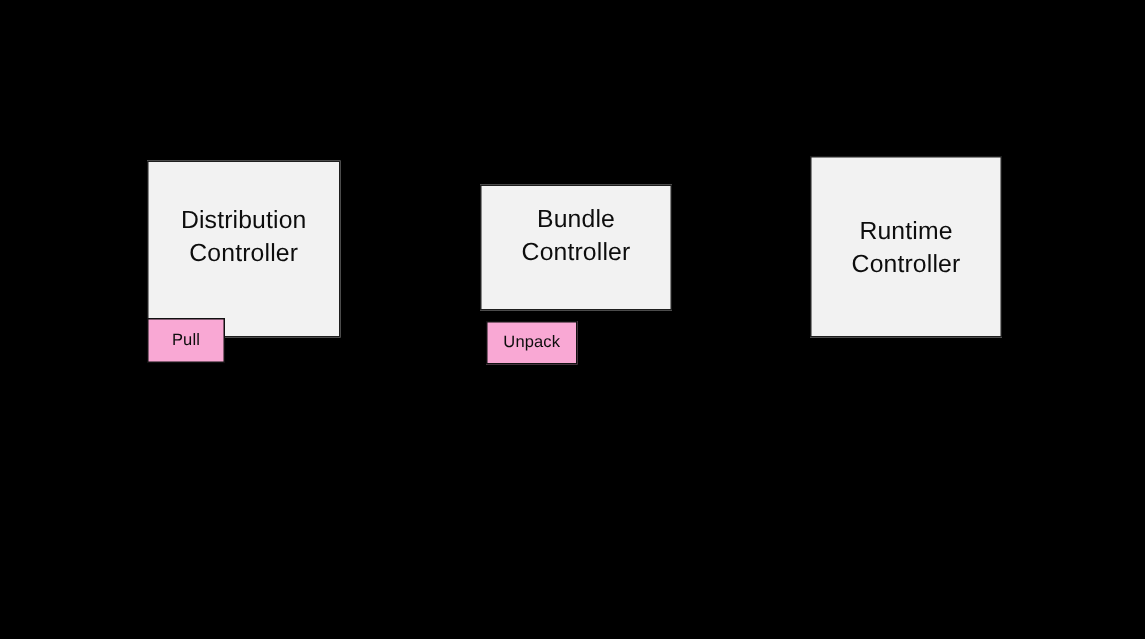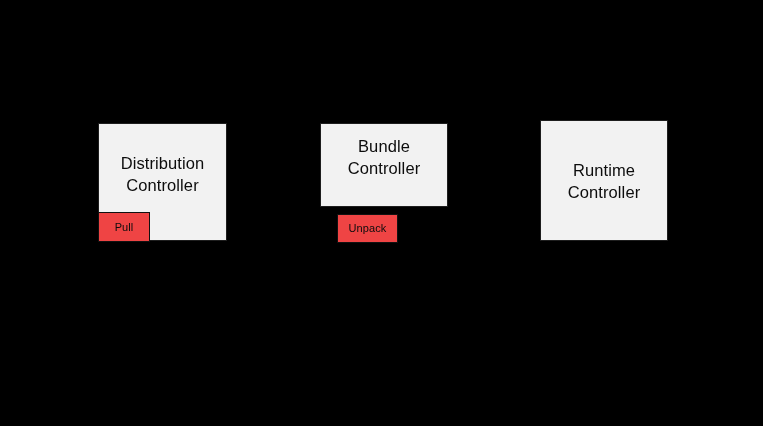--- a/index.html
+++ b/index.html
@@ -37,47 +37,47 @@
     line-height: 22px;
     text-align: center;
     white-space: pre-line;
     letter-spacing: 0.1px;
     padding: 0 6px;
     user-select: none;
   }
   .subnode {
     position: absolute;
     box-sizing: border-box;
-    background: #ef4444;
+    background: #f9a8d4;
     border: 1px solid #111111;
     display: flex;
     align-items: center;
     justify-content: center;
   }
   .subnode-label {
     color: #0d0d0d;
     font-family: "Liberation Sans", sans-serif;
     font-size: 11px;
     line-height: 13px;
     text-align: center;
     letter-spacing: 0.1px;
     user-select: none;
   }
 
   
-  #node-distribution-controller { left: 98px;  top: 123px; width: 129px; height: 118px; }
+  #node-distribution-controller { left: 98px;  top: 107px; width: 129px; height: 118px; }
   #node-bundle-controller       { left: 320px; top: 123px; width: 128px; height: 84px; }
-  #node-runtime-controller      { left: 540px; top: 120px; width: 128px; height: 121px; }
+  #node-runtime-controller      { left: 540px; top: 104px; width: 128px; height: 121px; }
 
   #node-distribution-controller .node-label { transform: translateY(-8px); }
   #node-bundle-controller .node-label       { transform: translateY(-8px); }
   #node-runtime-controller .node-label      { transform: translateY(0px); }
 
   #subnode-pull   { left: 98px;  top: 212px; width: 52px; height: 30px; }
-  #subnode-unpack { left: 337px; top: 214px; width: 61px; height: 29px; }
+  #subnode-unpack { left: 324px; top: 214px; width: 61px; height: 29px; }
 </style>
 </head>
 <body>
 
 <div id="canvas">
 
   <div class="node" id="node-distribution-controller">
     <div class="node-label">Distribution
 Controller</div>
   </div>

